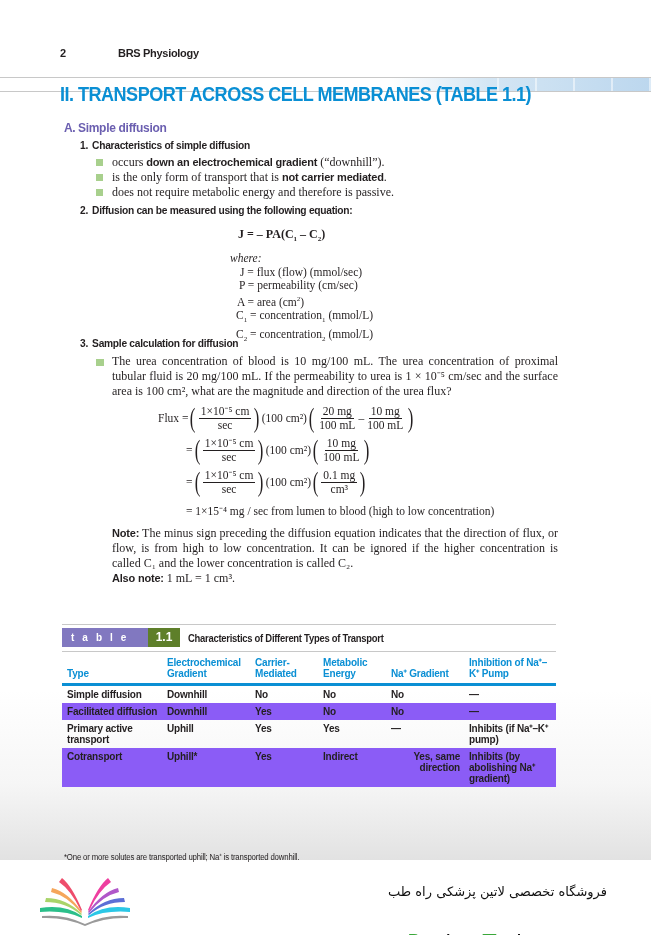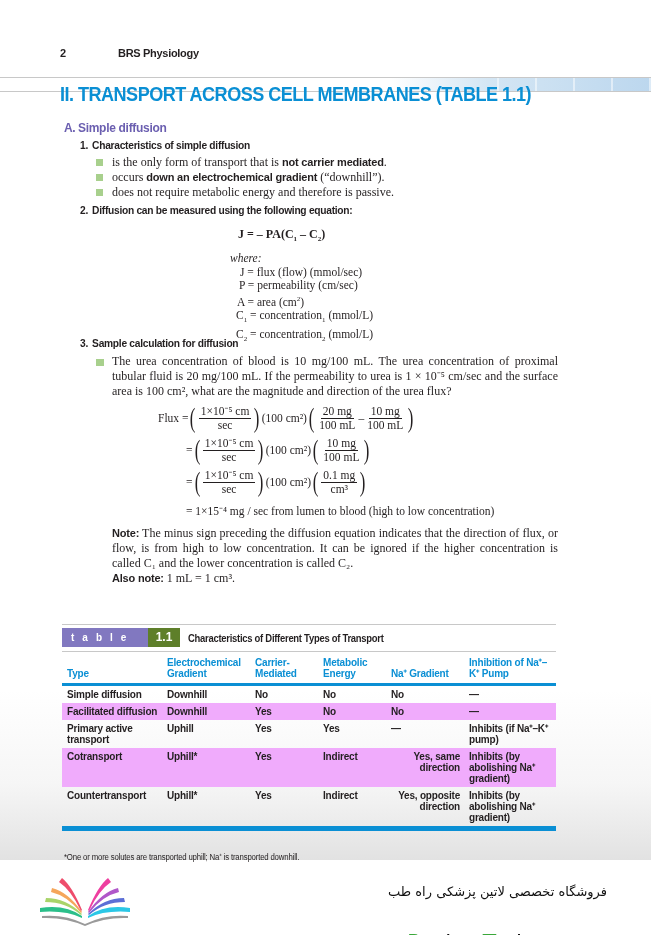--- a/index.html
+++ b/index.html
@@ -54,21 +54,21 @@
   .tbl-title .tcap { margin-left: 8px; font-family: "Liberation Sans", sans-serif; font-weight: bold; font-size: 10.5px; letter-spacing: -0.3px; transform: scaleX(0.9); transform-origin: left; white-space: nowrap; }
   .tbl-rule { position: absolute; left: 62px; width: 494px; height: 1px; background: #c8c8c8; top: 624px; }
   .tbl-rule2 { position: absolute; left: 62px; width: 494px; height: 1px; background: #c8c8c8; top: 651px; }
 
   .page-shadow { position: absolute; left: 0; top: 690px; width: 651px; height: 170px;
     background: linear-gradient(to bottom, rgba(255,255,255,0) 0%, rgba(240,240,240,0.6) 55%, #e2e2e2 100%); }
 
   table.data { position: absolute; top: 655px; left: 62px; width: 494px; border-collapse: collapse; font-family: "Liberation Sans", sans-serif; font-size: 10px; letter-spacing: -0.2px; }
   table.data th { color: #0a8fd4; font-weight: bold; text-align: left; vertical-align: bottom; padding: 2px 4px 4px 5px; line-height: 11px; border-bottom: 3px solid #0a8fd4; font-size: 10px; }
   table.data td { font-weight: bold; color: #231f20; vertical-align: top; padding: 3px 4px 3px 5px; line-height: 11px; }
-  table.data tr.alt td { background: #f0abfc; }
+  table.data tr.alt td { background: #8b5cf6; }
   table.data td.ra { text-align: right; }
   table.data tr.last td { border-bottom: 5px solid #0a8fd4; padding-bottom: 3px; }
   .c1 { width: 100px; } .c2 { width: 88px; } .c3 { width: 68px; } .c4 { width: 68px; } .c5 { width: 78px; } .c6 { width: 92px; margin-top: 16px; }
   .footnote { position: absolute; top: 851px; left: 64px; font-family: "Liberation Sans", sans-serif; font-size: 8.5px; letter-spacing: -0.2px; transform: scaleX(0.92); transform-origin: left; white-space: nowrap; }
 
   
   .logo { position: absolute; left: 30px; top: 872px; width: 110px; height: 55px; }
   .wm-fa { position: absolute; right: 44px; top: 884px; font-family: "DejaVu Sans", sans-serif; font-size: 13px; color: #111; direction: rtl; white-space: nowrap; }
   .wm-url { position: absolute; right: 42px; top: 930px; font-family: "DejaVu Sans", sans-serif; font-size: 22px; letter-spacing: 5px; color: #111; white-space: nowrap; }
   .wm-url .g { color: #3aa83a; }
@@ -86,22 +86,22 @@
 </div>
 
 <div class="h2">
   <span class="num">A.</span><span>Simple diffusion</span>
 </div>
 
 <div class="h3" style="top:139px">
   <span class="num">1.</span><span>Characteristics of simple diffusion</span>
 </div>
 <ul class="bullets" style="top:155px">
+  <li><span>occurs </span><span class="b">down an electrochemical gradient</span><span> (“downhill”).</span></li>
   <li><span>is the only form of transport that is </span><span class="b">not carrier mediated</span><span>.</span></li>
-  <li><span>occurs </span><span class="b">down an electrochemical gradient</span><span> (“downhill”).</span></li>
   <li><span>does not require metabolic energy and therefore is passive.</span></li>
 </ul>
 
 <div class="h3" style="top:204px">
   <span class="num">2.</span><span>Diffusion can be measured using the following equation:</span>
 </div>
 <div class="eq-main">
   <span>J = – PA(C</span><sub>1</sub><span> – C</span><sub>2</sub><span>)</span>
 </div>
 <div class="where">
@@ -224,28 +224,20 @@
       <td>Yes</td>
       <td>—</td>
       <td>Inhibits (if Na⁺–K⁺ pump)</td>
     </tr>
     <tr class="alt">
       <td>Cotransport</td>
       <td>Uphill*</td>
       <td>Yes</td>
       <td>Indirect</td>
       <td class="ra">Yes, same direction</td>
-      <td>Inhibits (by abolishing Na⁺ gradient)</td>
-    </tr>
-    <tr class="last">
-      <td>Countertransport</td>
-      <td>Uphill*</td>
-      <td>Yes</td>
-      <td>Indirect</td>
-      <td class="ra">Yes, opposite direction</td>
       <td>Inhibits (by abolishing Na⁺ gradient)</td>
     </tr>
   </tbody>
 </table>
 <div class="footnote">*One or more solutes are transported uphill; Na⁺ is transported downhill.</div>
 
 <svg class="logo" viewBox="0 0 110 55">
   <path d="M10 36 Q35 32 52 44 L52 46 Q35 38 10 40 Z" fill="#2bbf8a"></path>
   <path d="M16 26 Q36 26 52 42 L51 43 Q36 30 15 30 Z" fill="#a9d46a"></path>
   <path d="M22 16 Q38 20 52 40 L51 41 Q38 24 21 20 Z" fill="#f5a65b"></path>

